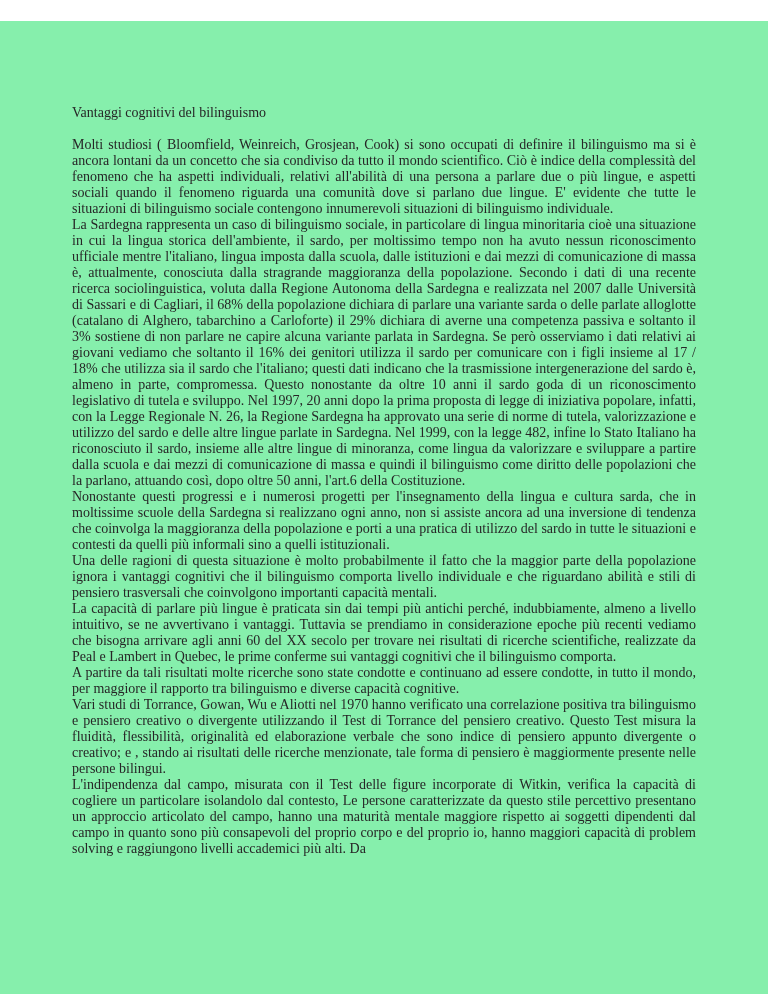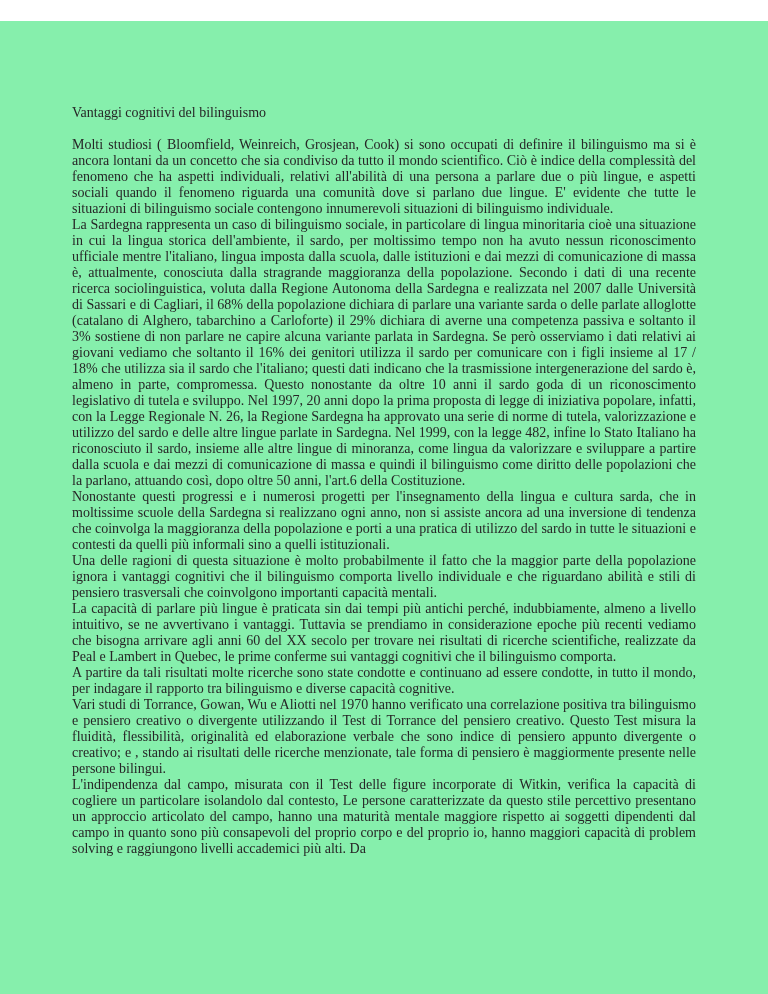--- a/index.html
+++ b/index.html
@@ -43,18 +43,18 @@
 
 <div class="page" style="background: #86efac; color: rgb(38, 38, 38); margin-top: 21px;">
   <div class="content">
     <p class="doc-title">Vantaggi cognitivi del bilinguismo</p>
     <div id="document-body">
         <p class="para">Molti studiosi ( Bloomfield, Weinreich, Grosjean, Cook) si sono occupati di definire il bilinguismo ma si è ancora lontani da un concetto che sia condiviso da tutto il mondo scientifico. Ciò è indice della complessità del fenomeno che ha aspetti individuali, relativi all'abilità di una persona a parlare due o più lingue, e aspetti sociali quando il fenomeno riguarda una comunità dove si parlano due lingue. E' evidente che tutte le situazioni di bilinguismo sociale contengono innumerevoli situazioni di bilinguismo individuale.</p>
         <p class="para">La Sardegna rappresenta un caso di bilinguismo sociale, in particolare di lingua minoritaria cioè una situazione in cui la lingua storica dell'ambiente, il sardo, per moltissimo tempo non ha avuto nessun riconoscimento ufficiale mentre l'italiano, lingua imposta dalla scuola, dalle istituzioni e dai mezzi di comunicazione di massa è, attualmente, conosciuta dalla stragrande maggioranza della popolazione. Secondo i dati di una recente ricerca sociolinguistica, voluta dalla Regione Autonoma della Sardegna e realizzata nel 2007 dalle Università di Sassari e di Cagliari, il 68% della popolazione dichiara di parlare una variante sarda o delle parlate alloglotte (catalano di Alghero, tabarchino a Carloforte)  il 29% dichiara di averne una competenza passiva e soltanto il 3% sostiene di non parlare ne capire alcuna variante parlata in Sardegna. Se però osserviamo i dati relativi ai giovani vediamo che soltanto il 16% dei genitori utilizza il sardo per comunicare con i figli insieme al  17 / 18% che utilizza sia il sardo che l'italiano; questi dati indicano che la trasmissione intergenerazione del sardo è, almeno in parte, compromessa. Questo nonostante da oltre 10 anni il sardo goda di un riconoscimento legislativo di tutela e sviluppo. Nel 1997, 20 anni dopo la prima proposta di legge di iniziativa popolare, infatti, con la Legge Regionale N. 26, la Regione Sardegna ha approvato una serie di norme di tutela, valorizzazione  e utilizzo del sardo  e delle altre lingue parlate in Sardegna. Nel 1999, con la legge 482, infine lo Stato Italiano ha riconosciuto il sardo, insieme alle altre lingue di minoranza, come lingua da valorizzare e sviluppare a partire dalla scuola e dai mezzi di comunicazione di massa e quindi il bilinguismo come diritto delle popolazioni che la parlano, attuando così, dopo oltre 50 anni, l'art.6 della Costituzione.</p>
         <p class="para">Nonostante questi progressi e i numerosi progetti per l'insegnamento della lingua e cultura sarda, che in moltissime scuole della Sardegna si realizzano ogni anno, non si assiste ancora ad una inversione di tendenza che coinvolga la maggioranza della popolazione e porti a una pratica di utilizzo del sardo in tutte le situazioni e contesti da quelli più informali sino a quelli istituzionali.</p>
         <p class="para">Una delle ragioni di questa situazione è molto probabilmente il fatto che la maggior parte della popolazione ignora  i vantaggi cognitivi che il bilinguismo comporta livello individuale e che riguardano abilità e stili di pensiero trasversali che coinvolgono importanti capacità mentali.</p>
         <p class="para">La capacità di parlare più lingue è praticata sin dai tempi più antichi perché, indubbiamente, almeno a livello intuitivo, se ne avvertivano i vantaggi. Tuttavia se prendiamo in considerazione epoche più recenti vediamo che bisogna arrivare agli anni 60 del XX secolo per trovare nei risultati di ricerche scientifiche, realizzate da Peal e Lambert in Quebec, le prime conferme sui vantaggi cognitivi che il bilinguismo comporta.</p>
-        <p class="para">A partire da tali risultati molte ricerche sono state condotte e continuano ad essere condotte, in tutto il mondo, per indagare il rapporto tra bilinguismo e diverse capacità cognitive.</p>
+        <p class="para">A partire da tali risultati molte ricerche sono state condotte e continuano ad essere condotte, in tutto il mondo, per maggiore il rapporto tra bilinguismo e diverse capacità cognitive.</p>
         <p class="para">Vari studi di Torrance, Gowan, Wu e Aliotti nel 1970 hanno verificato una correlazione positiva tra bilinguismo e pensiero creativo o divergente utilizzando il Test di Torrance del pensiero creativo. Questo Test misura la fluidità, flessibilità, originalità ed elaborazione verbale  che sono indice di pensiero appunto divergente o creativo; e , stando ai risultati delle ricerche menzionate, tale forma di pensiero è maggiormente presente  nelle persone bilingui.</p>
         <p class="para">L'indipendenza dal campo, misurata con il Test delle figure incorporate di Witkin, verifica la capacità di cogliere un particolare isolandolo dal contesto, Le persone caratterizzate da questo stile percettivo presentano un approccio articolato del campo, hanno una maturità mentale maggiore rispetto ai soggetti dipendenti dal campo in quanto sono più consapevoli del proprio corpo e del proprio io, hanno maggiori capacità di problem solving e raggiungono livelli accademici più alti. Da</p>
       </div>
   </div>
 </div>
 
 </body></html>

